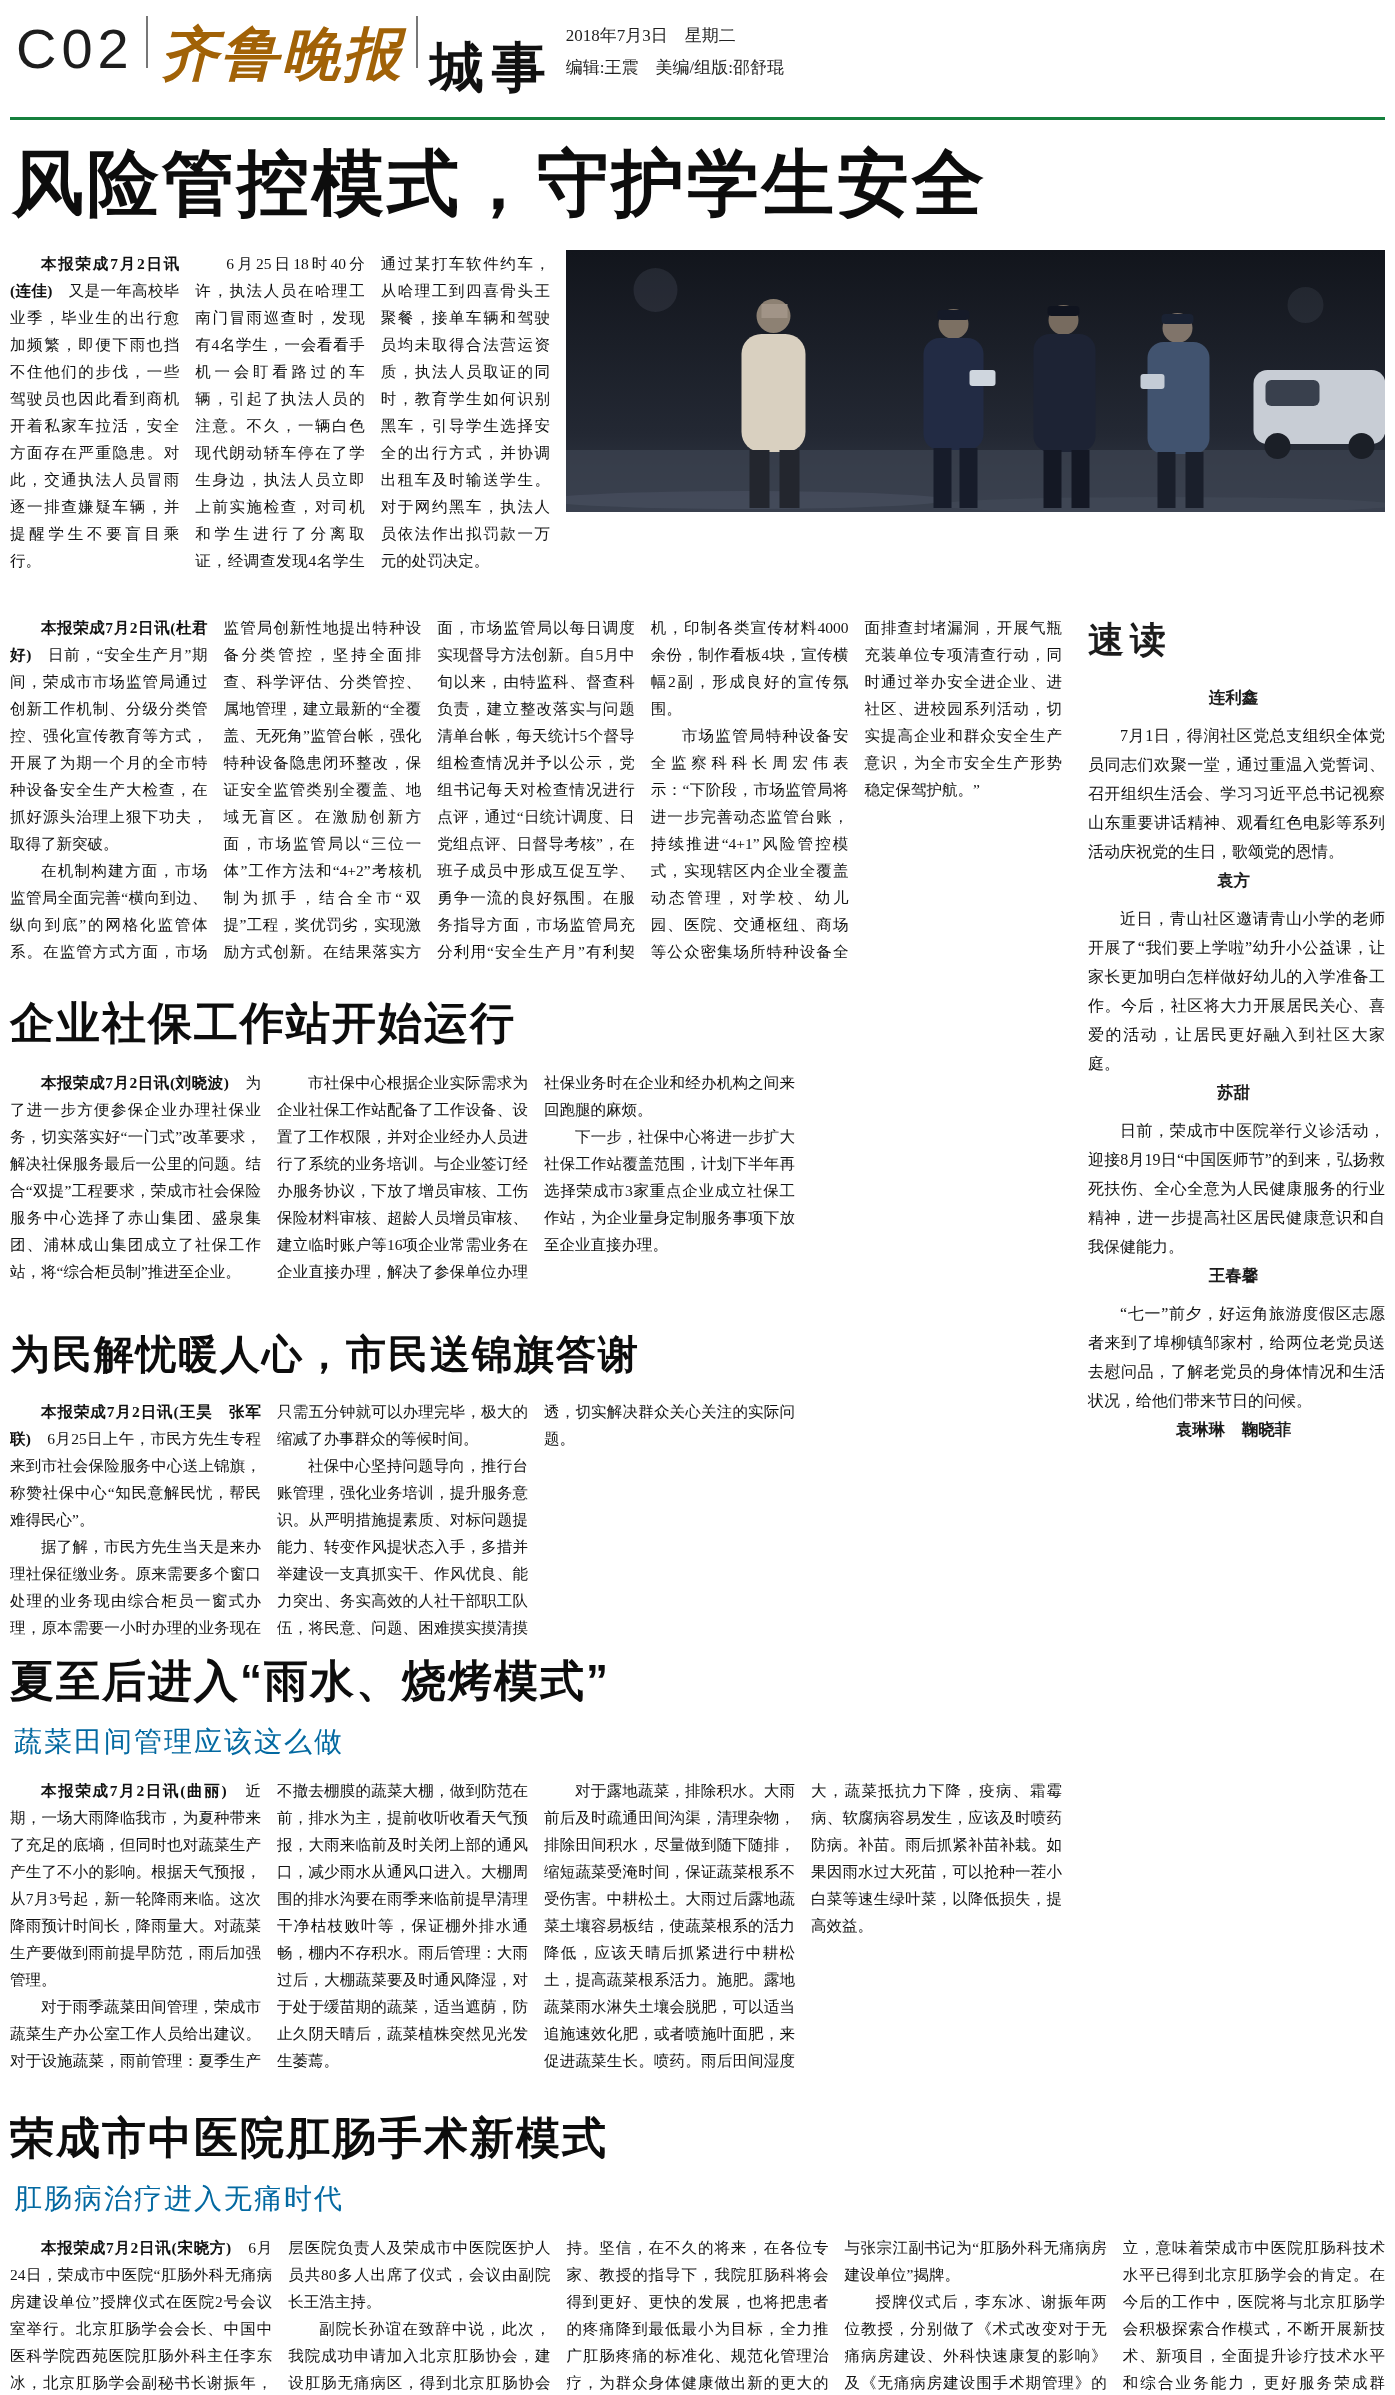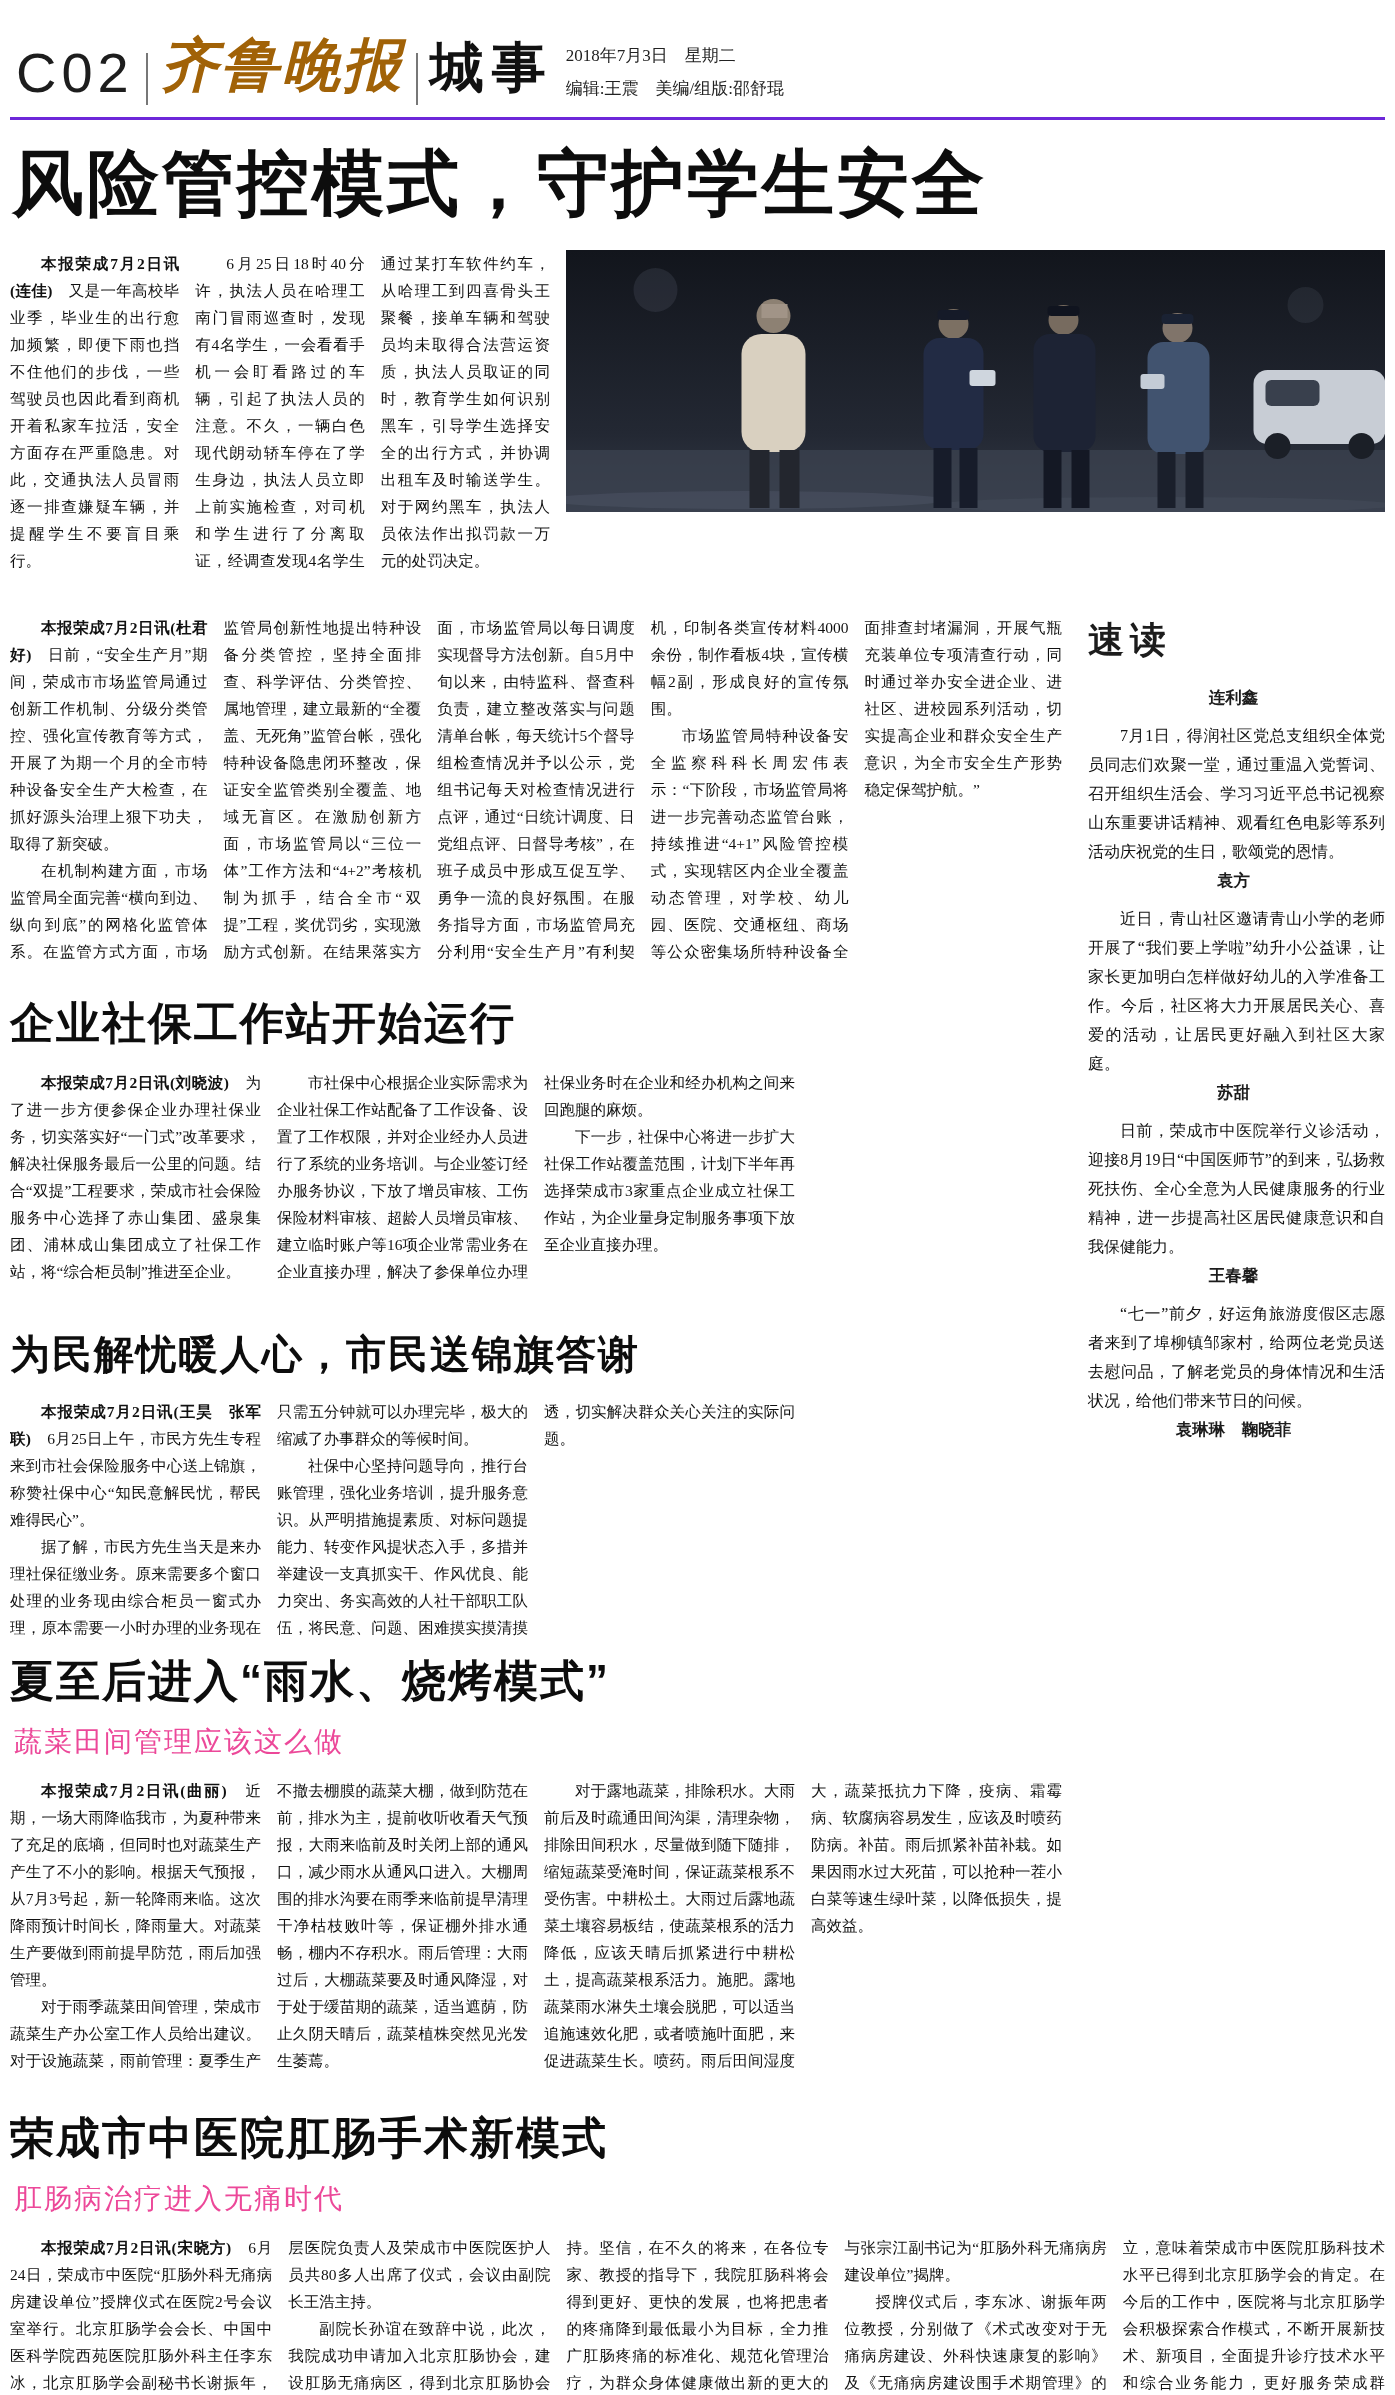--- a/index.html
+++ b/index.html
@@ -3,39 +3,39 @@
 <meta charset="utf-8">
 <style>
   * { margin:0; padding:0; box-sizing:border-box; }
   html,body { background:#e9e9e9; }
   body { width:1395px; height:2395px; overflow:hidden;
          font-family:"Liberation Serif", serif; color:#1c1c1c; }
   .page { width:1395px; height:2395px; overflow:hidden; background:#ffffff;
           padding:0 10px; position:relative; }
 
   
-  .header { display:flex; align-items:flex-end; gap:12px;
-            padding:16px 4px 12px 6px; border-bottom:3px solid #6d28d9; }
+  .header { display:flex; align-items:flex-start; gap:12px;
+            padding:16px 4px 12px 6px; border-bottom:3px solid #15803d; }
   .page-code { font-family:"Liberation Sans", sans-serif; font-size:56px;
                font-weight:400; letter-spacing:5px; color:#1d1d1d; }
   .vbar { width:2px; height:52px; background:#777; }
   .masthead { font-size:58px; color:#a16207; font-weight:700; font-style:italic;
               letter-spacing:3px; font-family:Liberation Sans, sans-serif; }
   .section-name { font-family:"Liberation Sans", sans-serif; font-size:54px;
                   font-weight:900; letter-spacing:8px; color:#111;margin-top:16px; }
   .header-meta { font-size:17px; line-height:1.9; color:#222; padding-top:4px; }
 
   
   .h1 { font-family:"Liberation Sans", sans-serif; font-size:72px; font-weight:900;
         letter-spacing:3px; margin:16px 0 18px 2px; color:#0d0d0d; }
   .h2 { font-family:"Liberation Sans", sans-serif; font-size:44px; font-weight:900;
         letter-spacing:2px; margin:10px 0 16px; color:#0d0d0d; }
   .h2.h2-sm { font-size:40px; }
   .deck { font-family:Liberation Mono, monospace; font-size:28px; font-weight:400;
-          letter-spacing:2px; margin:-4px 0 16px 4px; color:#ec4899; }
+          letter-spacing:2px; margin:-4px 0 16px 4px; color:#0369a1; }
 
   
   .body-text { font-size:15.5px; line-height:27px; text-align:justify; color:#111;
                column-gap:16px; column-fill:auto; overflow:hidden; }
   .body-text p { text-indent:2em; margin:0; }
   .byline { font-weight:700; }
 
   .article { margin-bottom:8px; }
 
   

